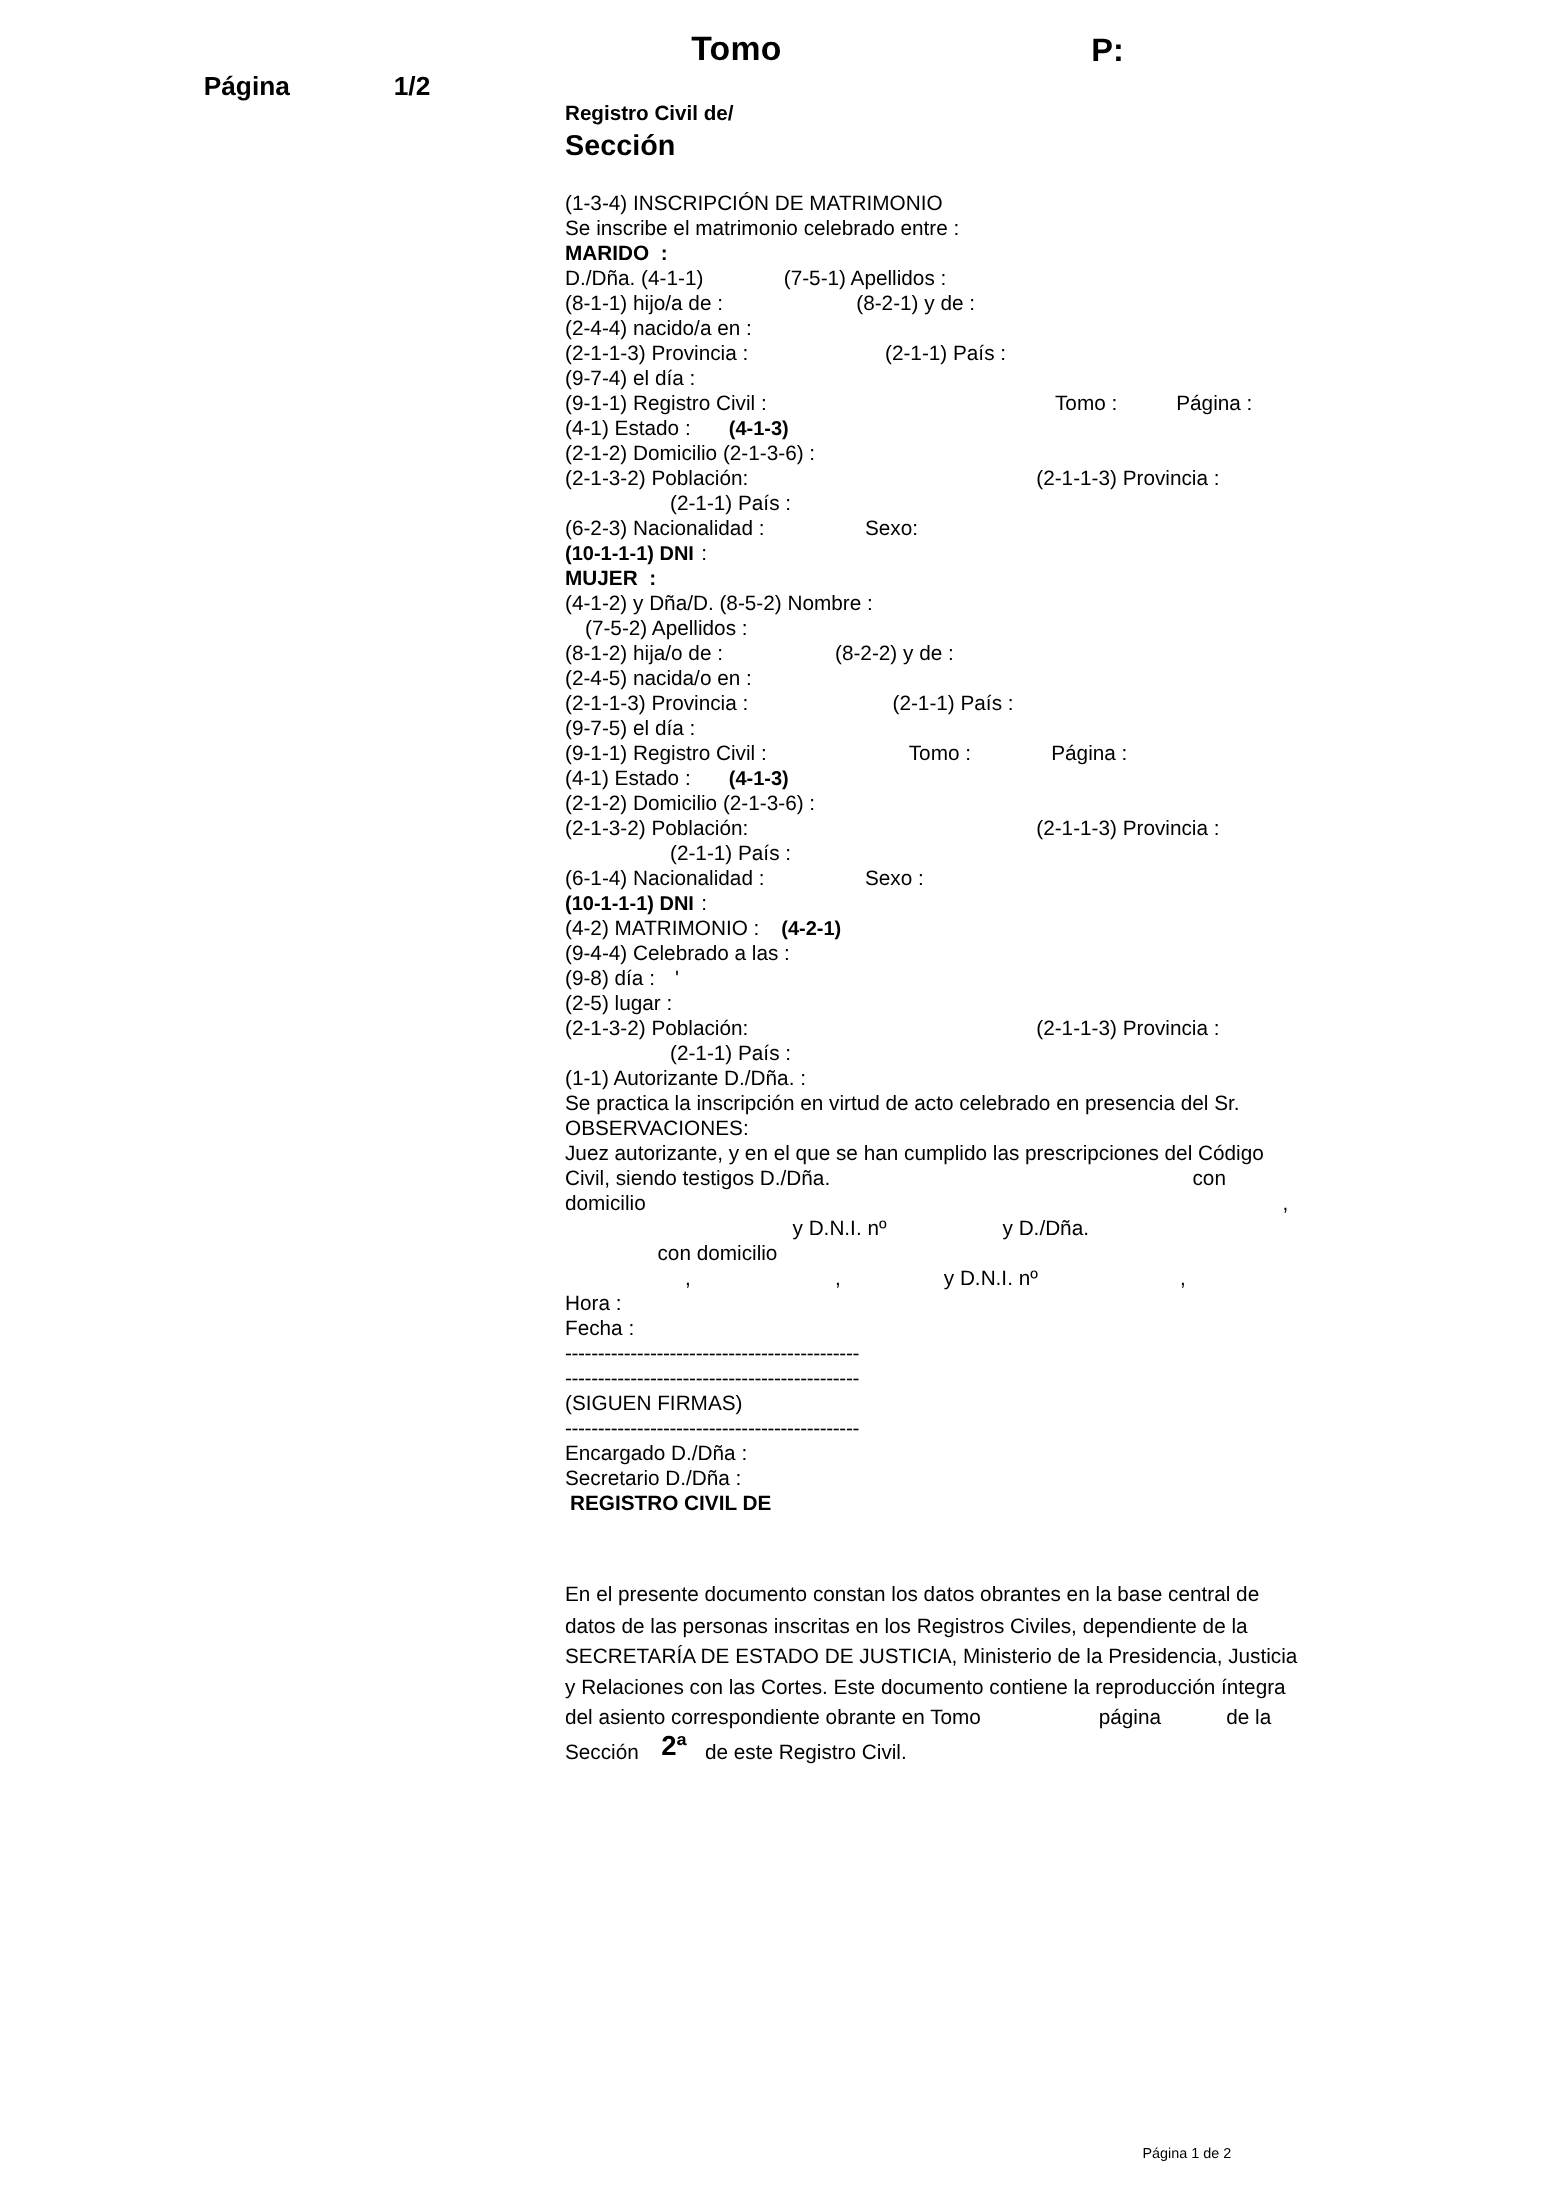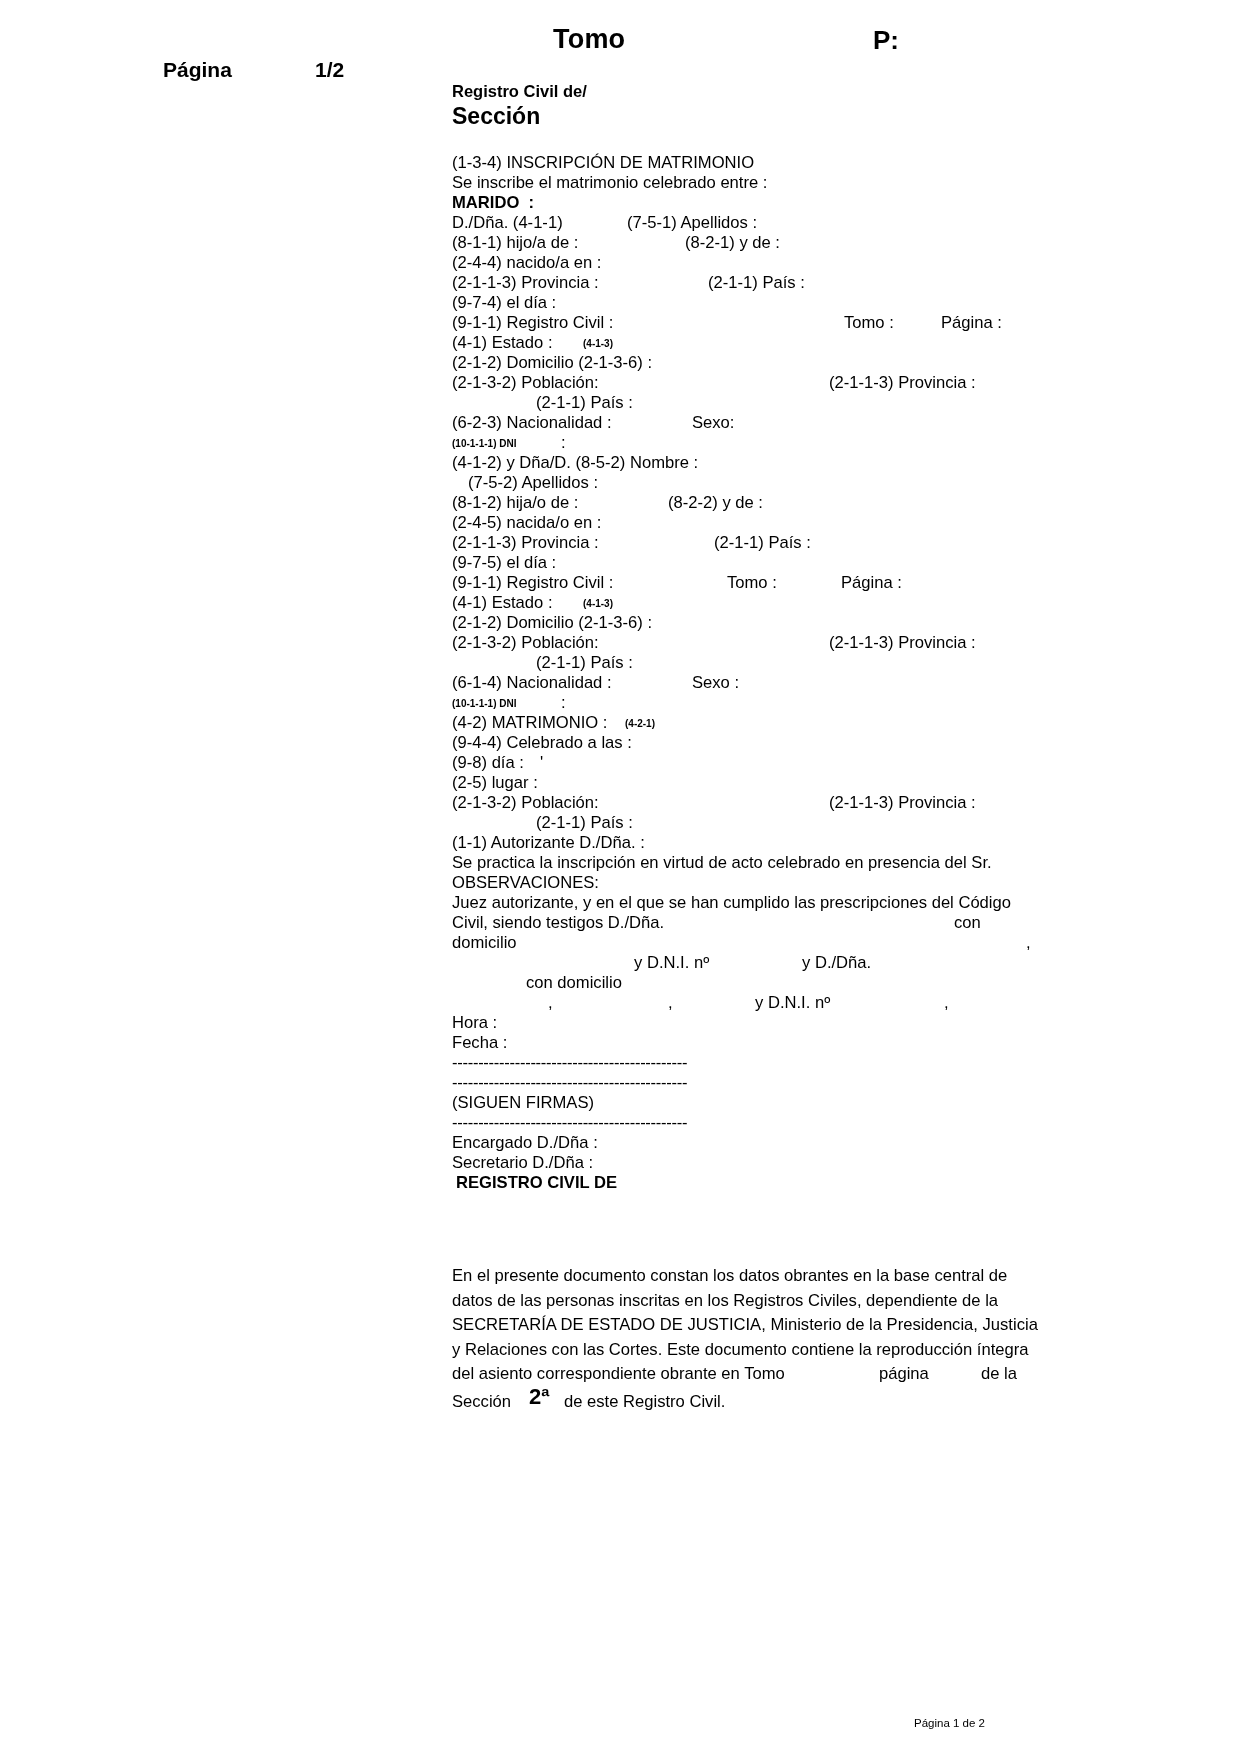--- a/index.html
+++ b/index.html
@@ -73,21 +73,21 @@
     width: 600px;
     font-size: 16.6px;
     line-height: 20px;
   }
   .ln {
     position: relative;
     height: 20px;
     white-space: pre;
   }
   .b { font-weight: bold; }
-  .sm-b { font-weight: bold; font-size: 10px; }
+  .sm-b { font-weight: bold; font-size: 16px; }
 
   
   .run {
     position: absolute;
     top: 0;
     white-space: pre;
   }
 
   .dashes {
     font-size: 16.6px;
@@ -171,20 +171,21 @@
     <div class="ln"><span class="run" style="left:84px">(2-1-1) País :</span></div>
     <div class="ln">
       <span class="run" style="left:0">(6-2-3) Nacionalidad :</span>
       <span class="run" style="left:240px">Sexo:</span>
     </div>
     <div class="ln">
       <span class="run sm-b" style="left:0;top:1px">(10-1-1-1) DNI</span>
       <span class="run" style="left:109px">:</span>
     </div>
 
+    <div class="ln"><span class="run b" style="left:0">MUJER  :</span></div>
     <div class="ln"><span class="run" style="left:0">(4-1-2) y Dña/D. (8-5-2) Nombre :</span></div>
     <div class="ln"><span class="run" style="left:16px">(7-5-2) Apellidos :</span></div>
     <div class="ln">
       <span class="run" style="left:0">(8-1-2) hija/o de :</span>
       <span class="run" style="left:216px">(8-2-2) y de :</span>
     </div>
     <div class="ln"><span class="run" style="left:0">(2-4-5) nacida/o en :</span></div>
     <div class="ln">
       <span class="run" style="left:0">(2-1-1-3) Provincia :</span>
       <span class="run" style="left:262px">(2-1-1) País :</span>

